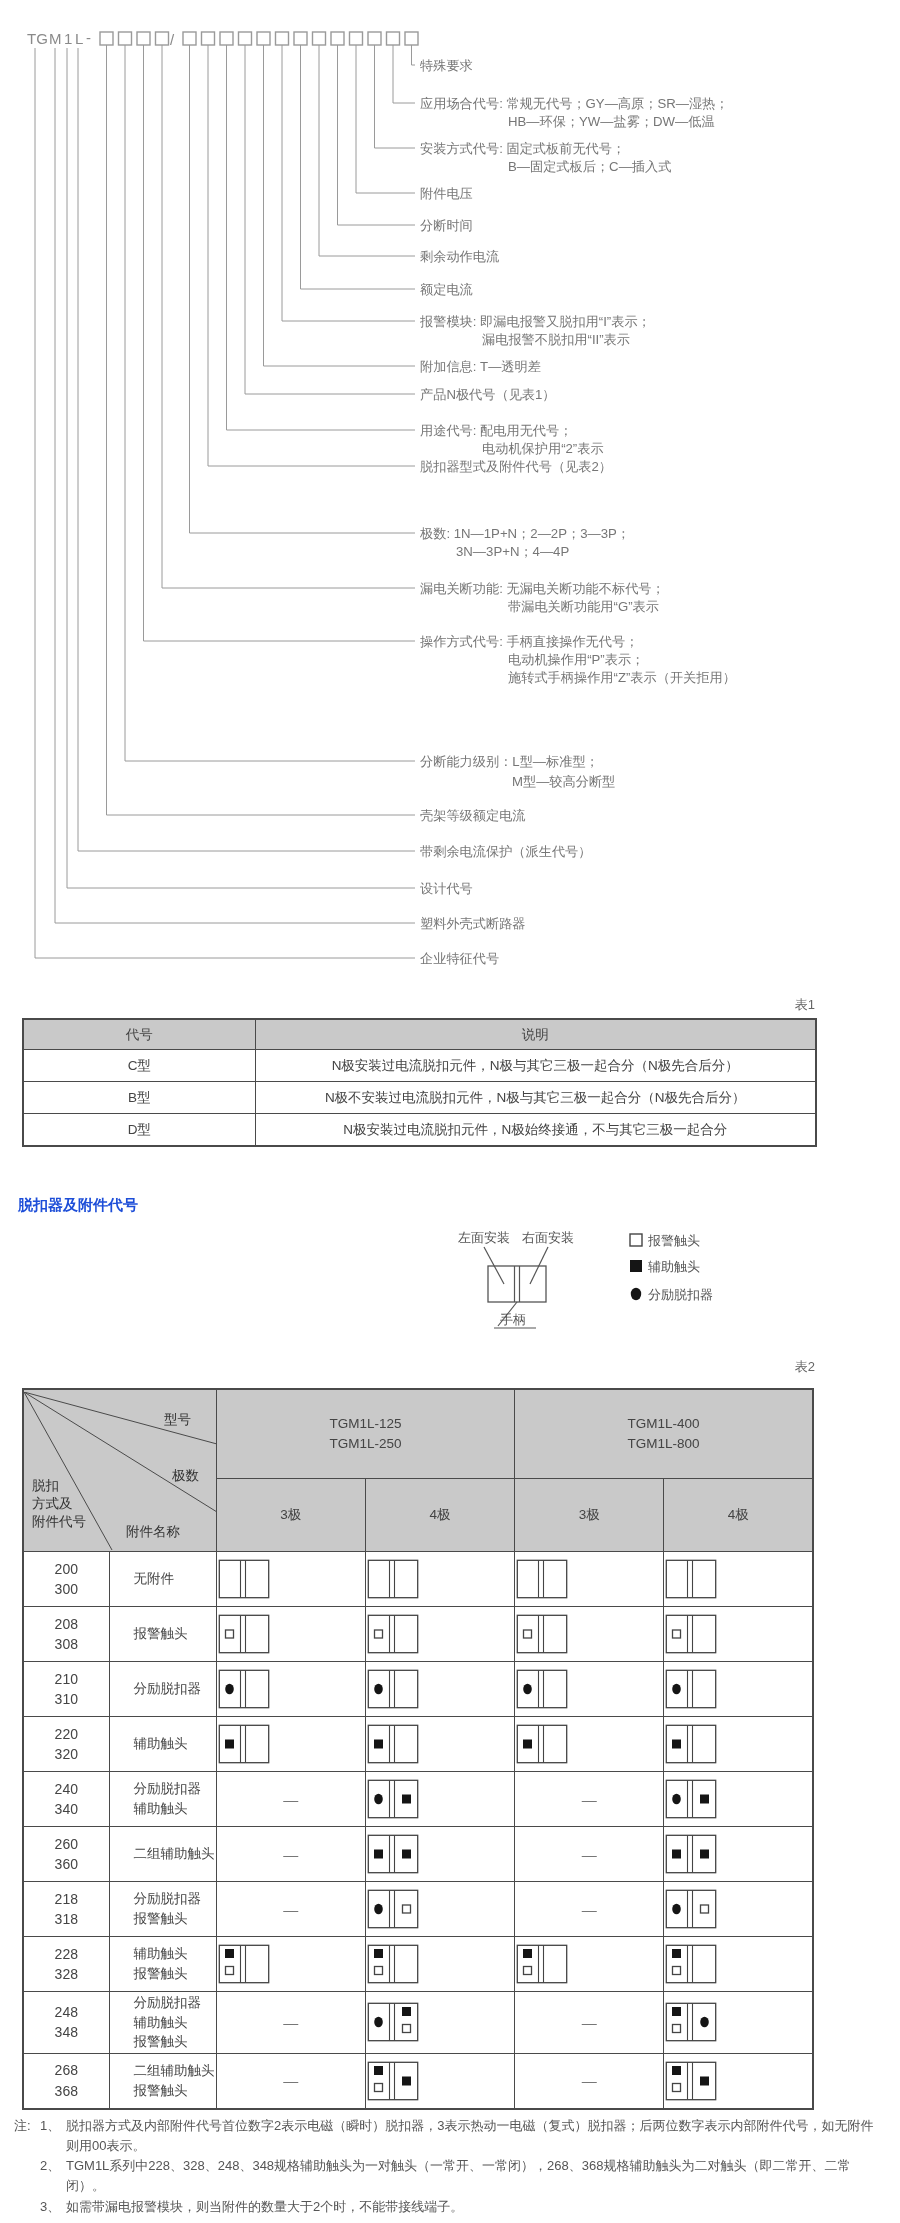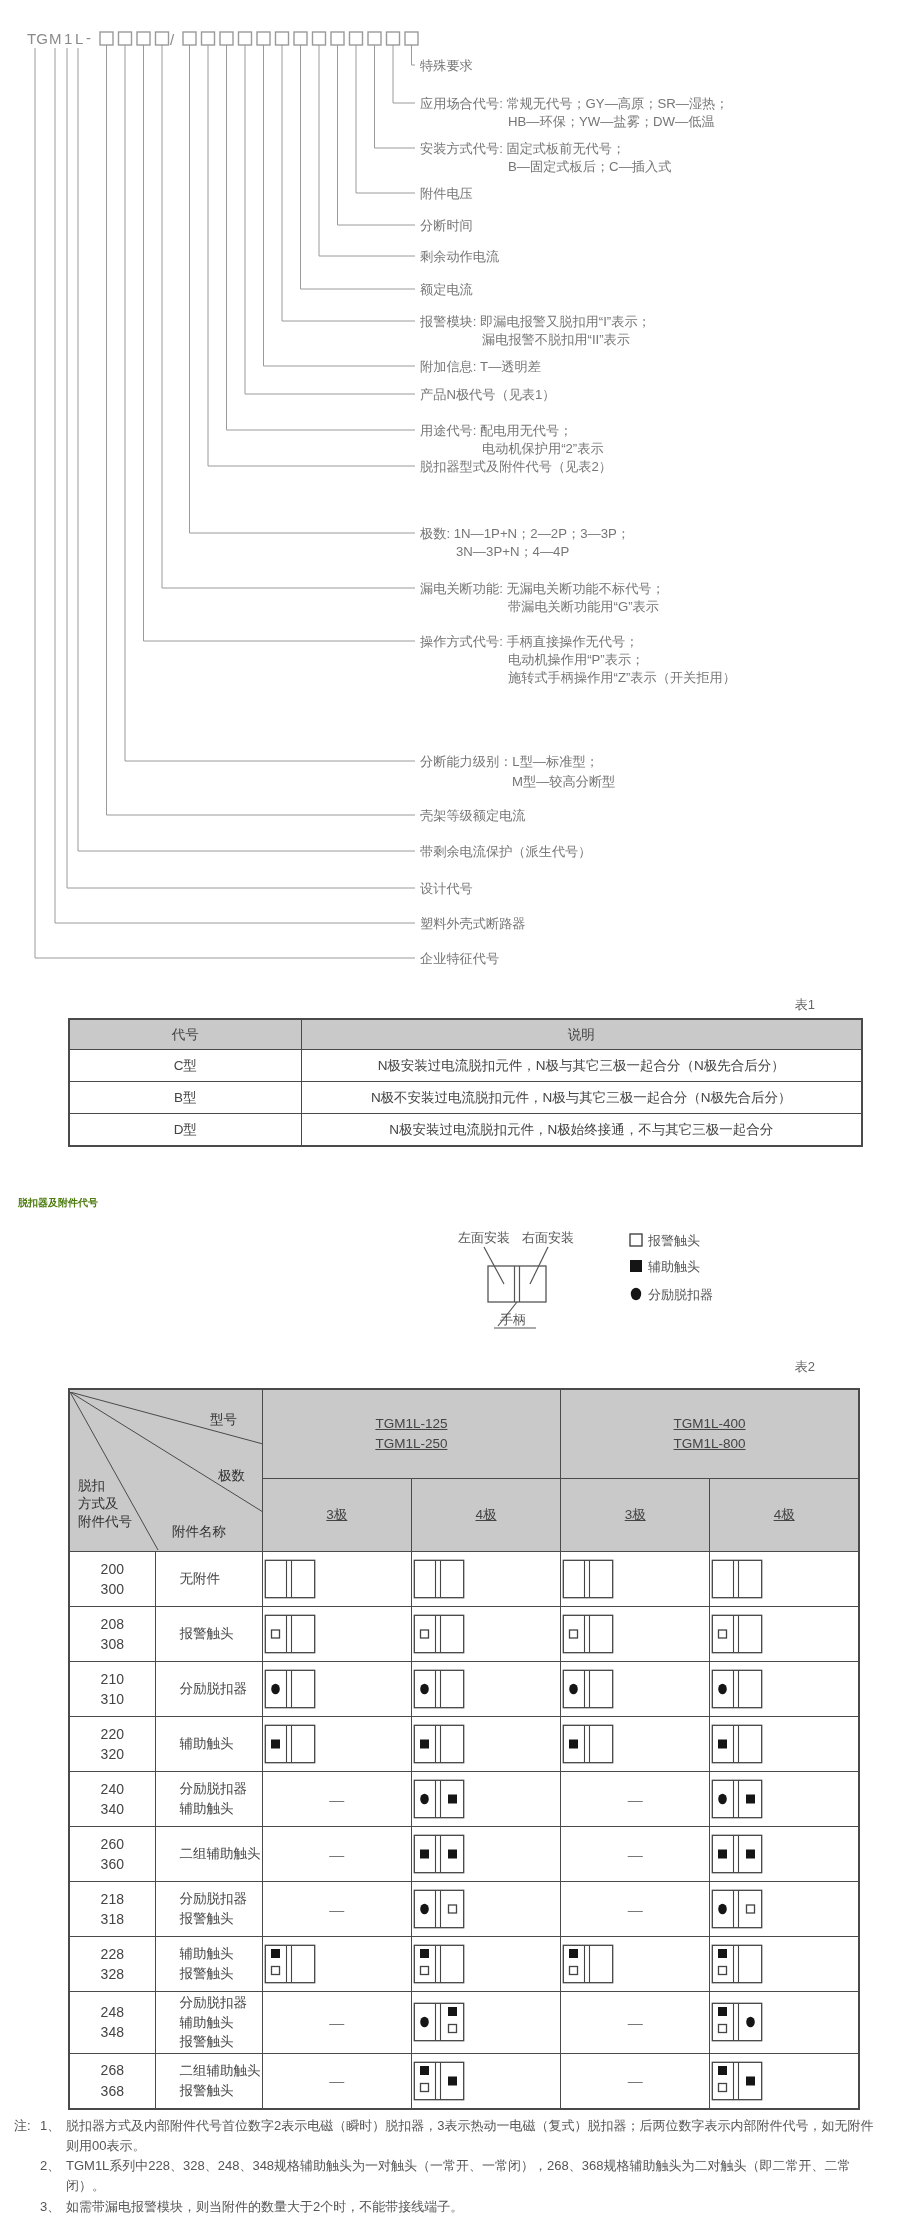--- a/index.html
+++ b/index.html
@@ -9,31 +9,31 @@
   
   #code-diagram{position:absolute;left:0;top:8px;}
   .code-letter{font-size:15px;fill:#8a8a8a;}
   .code-box{fill:#fff;stroke:#9a9a9a;stroke-width:1.4;}
   .code-line{fill:none;stroke:#9a9a9a;stroke-width:1;}
   .diag-label{font-size:13.2px;fill:#767676;}
   
   .tcaption{position:absolute;font-size:13px;color:#666;}
   #t1cap{top:996px;right:85px;}
   #t2cap{top:1358px;right:85px;margin-left:8px;}
-  #trip-heading{position:absolute;left:18px;top:1196px;font-size:10px;font-weight:bold;color:#4d7c0f;}
+  #trip-heading{position:absolute;left:18px;top:1196px;font-size:15px;font-weight:bold;color:#1d4ed8;}
   
-  table{border-collapse:collapse;table-layout:fixed;margin-left:46px;}
+  table{border-collapse:collapse;table-layout:fixed;}
   #table1{position:absolute;left:22px;top:1018px;width:793px;}
   #table1 th,#table1 td{border:1px solid #4a4a4a;font-size:13.5px;color:#444;text-align:center;font-weight:normal;}
   #table1 th{background:#c9c9c9;height:27px;}
   #table1 td{height:29px;background:#fff;}
   #table1{border:2px solid #4a4a4a;}
   #table2{position:absolute;left:22px;top:1388px;width:792px;border:2px solid #4a4a4a;}
   #table2 th,#table2 td{border:1px solid #4a4a4a;font-size:13.5px;color:#444;text-align:center;font-weight:normal;}
-  #table2 thead th{background:#c9c9c9;text-decoration:underline;}
+  #table2 thead th{background:#c9c9c9;}
   #table2 .model-cell{height:86px;line-height:1.5;}
   #table2 .pole-cell{height:70px;}
   #table2 tbody td{height:52px;background:#fff;}
   #table2 .corner{padding:0;}
   #table2 .corner div{position:relative;width:100%;height:158px;}
   #table2 .corner svg{position:absolute;left:0;top:0;}
   .corner-label{font-size:13.5px;fill:#333;}
   #table2 .codes div{line-height:1.45;font-size:14px;}
   #table2 .name{text-align:left;padding-left:24px;line-height:1.45;}
   .dash{color:#777;font-size:15px;}

